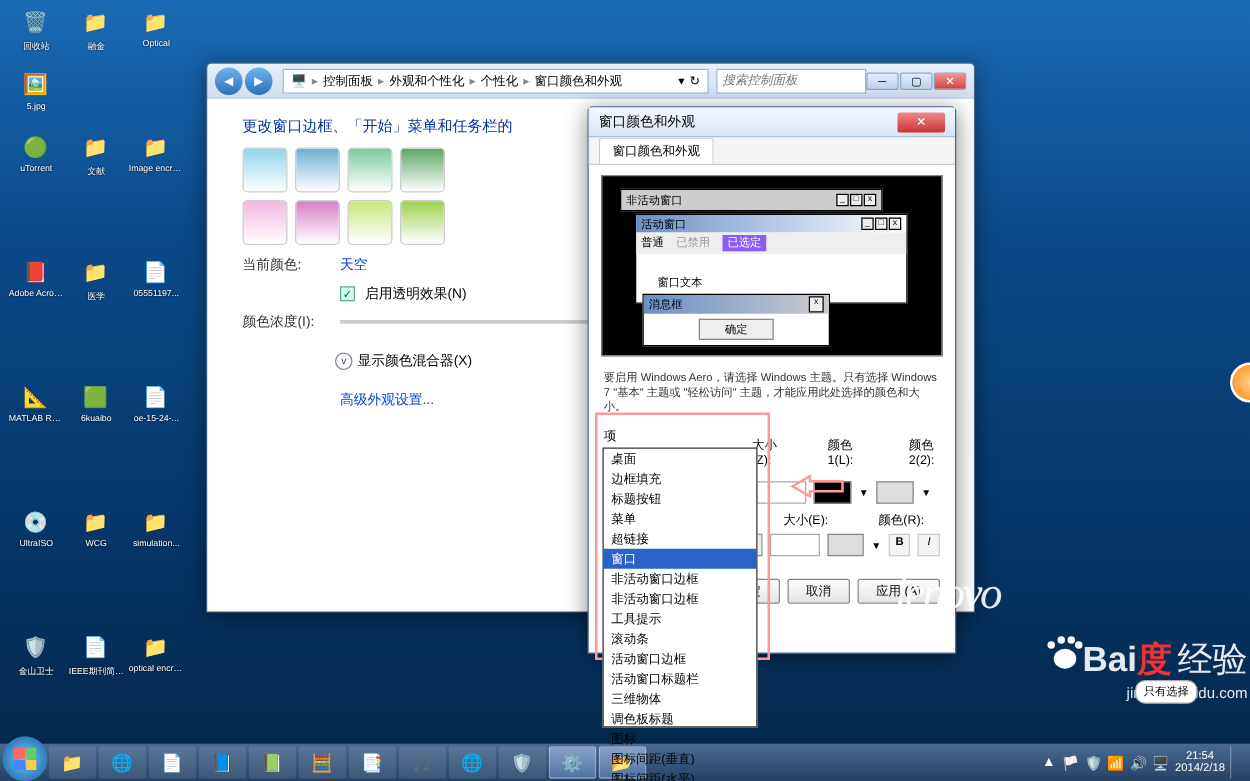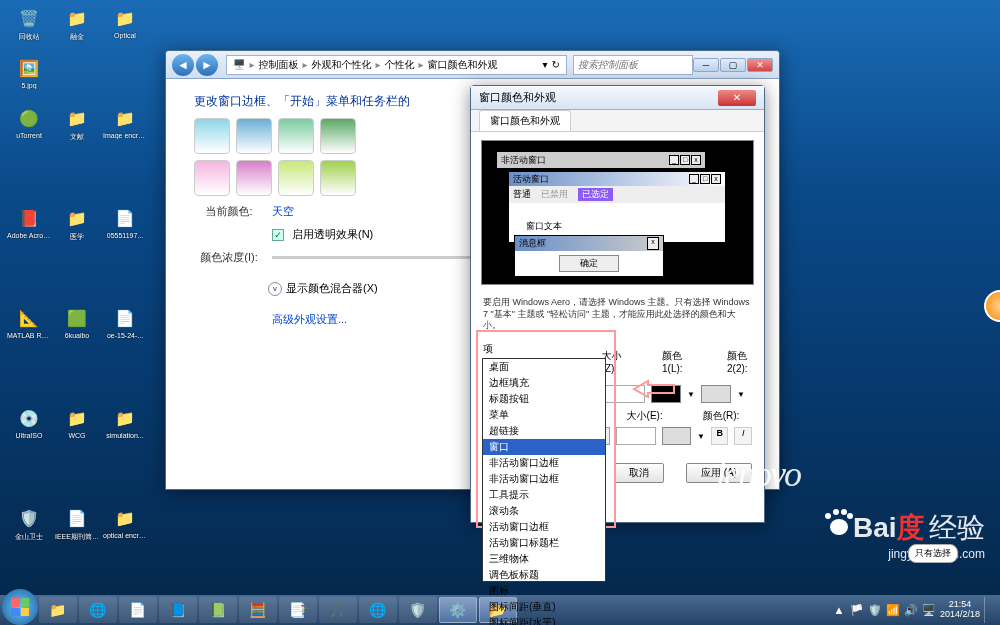--- a/index.html
+++ b/index.html
@@ -20,21 +20,21 @@
 .win-ctrl { margin-left: auto; display: flex; gap: 1px; }
 .wc { width: 26px; height: 14px; background: linear-gradient(#e4ecfa,#bcd2ec); border: 1px solid #8ea8c8; border-radius: 2px; font-size: 9px; display: flex; align-items: center; justify-content: center; }
 .wc.close { background: linear-gradient(#f09292,#d24444); color: #fff; }
 
 .cp-body { position: absolute; left: 0; right: 0; top: 28px; bottom: 0; display: flex; background: #fff; }
 .cp-main { flex: 1; padding: 14px 28px; font-size: 11px; }
 .cp-title { font-size: 12px; color: #003399; margin-bottom: 8px; }
 .swatch-row { display: flex; gap: 6px; margin-bottom: 6px; }
 .swatch { width: 36px; height: 36px; border-radius: 4px; border: 1px solid #ccc; }
 .cp-row { display: flex; align-items: center; gap: 8px; margin: 8px 0; font-size: 11px; }
-.cp-label { width: 70px; text-align: center; color: #333; }
+.cp-label { width: 70px; text-align: left; color: #333; }
 .link { color: #0046c8; cursor: pointer; }
 .checkbox { width: 12px; height: 12px; border: 1px solid #6a8; background: #cfe; display: inline-flex; align-items: center; justify-content: center; font-size: 9px; color: #064; }
 .slider { flex: 1; height: 3px; background: #ccc; position: relative; }
 .slider .thumb { position: absolute; left: 55%; top: -5px; width: 8px; height: 14px; background: linear-gradient(#f0f6ff,#98b8e0); border: 1px solid #6688bb; border-radius: 2px; }
 .expand { display: inline-flex; align-items: center; gap: 4px; }
 .expand .chev { width: 14px; height: 14px; border: 1px solid #88a; border-radius: 50%; display: flex; align-items: center; justify-content: center; font-size: 8px; color: #336; }
 
 .win-dlg { left: 470px; top: 85px; width: 295px; height: 438px; }
 .dlg-title { height: 24px; background: linear-gradient(#f5f9ff,#d8e4f4); border-bottom: 1px solid #98b0d0; display: flex; align-items: center; padding: 0 8px; font-size: 11px; }
 .dlg-close { margin-left: auto; width: 38px; height: 16px; background: linear-gradient(#e88,#c33); border-radius: 2px; color: #fff; font-size: 10px; display: flex; align-items: center; justify-content: center; }
@@ -57,34 +57,34 @@
 
 .dlg-note { font-size: 9px; color: #333; padding: 4px 12px; line-height: 1.3; }
 .dlg-form { padding: 6px 12px; font-size: 10px; }
 .form-row { display: flex; align-items: center; gap: 6px; margin-bottom: 4px; }
 .form-row label { font-size: 10px; }
 .combo { position: relative; width: 116px; height: 18px; border: 1px solid #7a9; background: linear-gradient(#fff,#e4f0e4); display: flex; align-items: center; padding: 0 4px; font-size: 10px; }
 .combo .arr { margin-left: auto; font-size: 8px; }
 .numbox { width: 40px; height: 18px; border: 1px solid #aaa; background: #fff; font-size: 9px; padding: 0 3px; }
 .colbox { width: 30px; height: 18px; background: #000; border: 1px solid #888; }
 .toolbtn { width: 18px; height: 18px; border: 1px solid #ccc; background: #f4f4f4; font-size: 9px; text-align: center; }
-.dlg-btns { display: flex; gap: 22px; justify-content: flex-end; padding: 8px 12px; }
+.dlg-btns { display: flex; gap: 6px; justify-content: flex-end; padding: 8px 12px; }
 .btn { padding: 2px 14px; font-size: 10px; background: linear-gradient(#fdfdfd,#e4e4e4); border: 1px solid #888; border-radius: 2px; }
 
 .red-marker { position: absolute; border: 2px solid #f99; pointer-events: none; }
 .marker1 { left: 476px; top: 330px; width: 140px; height: 198px; }
 .arrow { position: absolute; left: 632px; top: 378px; width: 44px; height: 22px; }
 .arrow svg polygon { fill: none; stroke: #f99; stroke-width: 2; }
 
 .dropdown { position: absolute; left: 482px; top: 358px; width: 124px; background: #fff; border: 1px solid #333; font-size: 10px; max-height: 224px; overflow: visible; z-index: 50; }
 .dropdown .opt { padding: 1px 6px; white-space: nowrap; }
 .dropdown .opt.sel { background: #2a62c8; color: #fff; }
 
 .brand { position: absolute; right: 200px; bottom: 100px; font-family: Verdana; font-style: italic; font-size: 36px; color: #fff; opacity: 0.9; letter-spacing: -2px; }
-.watermark { position: absolute; right: 15px; bottom: 34px; color: rgba(255,255,255,.9); text-align: right; }
+.watermark { position: absolute; right: 2px; bottom: 34px; color: rgba(255,255,255,.9); text-align: right; }
 .watermark .b { font-size: 28px; font-weight: bold; font-family: Arial; }
 .watermark .s { font-size: 12px; }
 .wm-paw { display: inline-block; width: 28px; height: 28px; position: relative; }
 .wm-paw span { position: absolute; background: #fff; border-radius: 50%; }
 
 .taskbar { position: absolute; left: 0; right: 0; bottom: 0; height: 30px; background: linear-gradient(#4a6a90, #244266); display: flex; align-items: center; padding: 0 2px; }
 .start { width: 36px; height: 36px; border-radius: 50%; background: radial-gradient(#6ac8ff,#1a5a9a); margin-top: -6px; display: flex; align-items: center; justify-content: center; }
 .start .flag { width: 18px; height: 18px; display: grid; grid-template: 1fr 1fr / 1fr 1fr; gap: 1px; }
 .start .flag span:nth-child(1){background:#f66}.start .flag span:nth-child(2){background:#6c6}.start .flag span:nth-child(3){background:#48f}.start .flag span:nth-child(4){background:#fc4}
 .tb-item { width: 38px; height: 26px; margin: 0 1px; background: rgba(255,255,255,.1); border-radius: 2px; display: flex; align-items: center; justify-content: center; font-size: 14px; }

